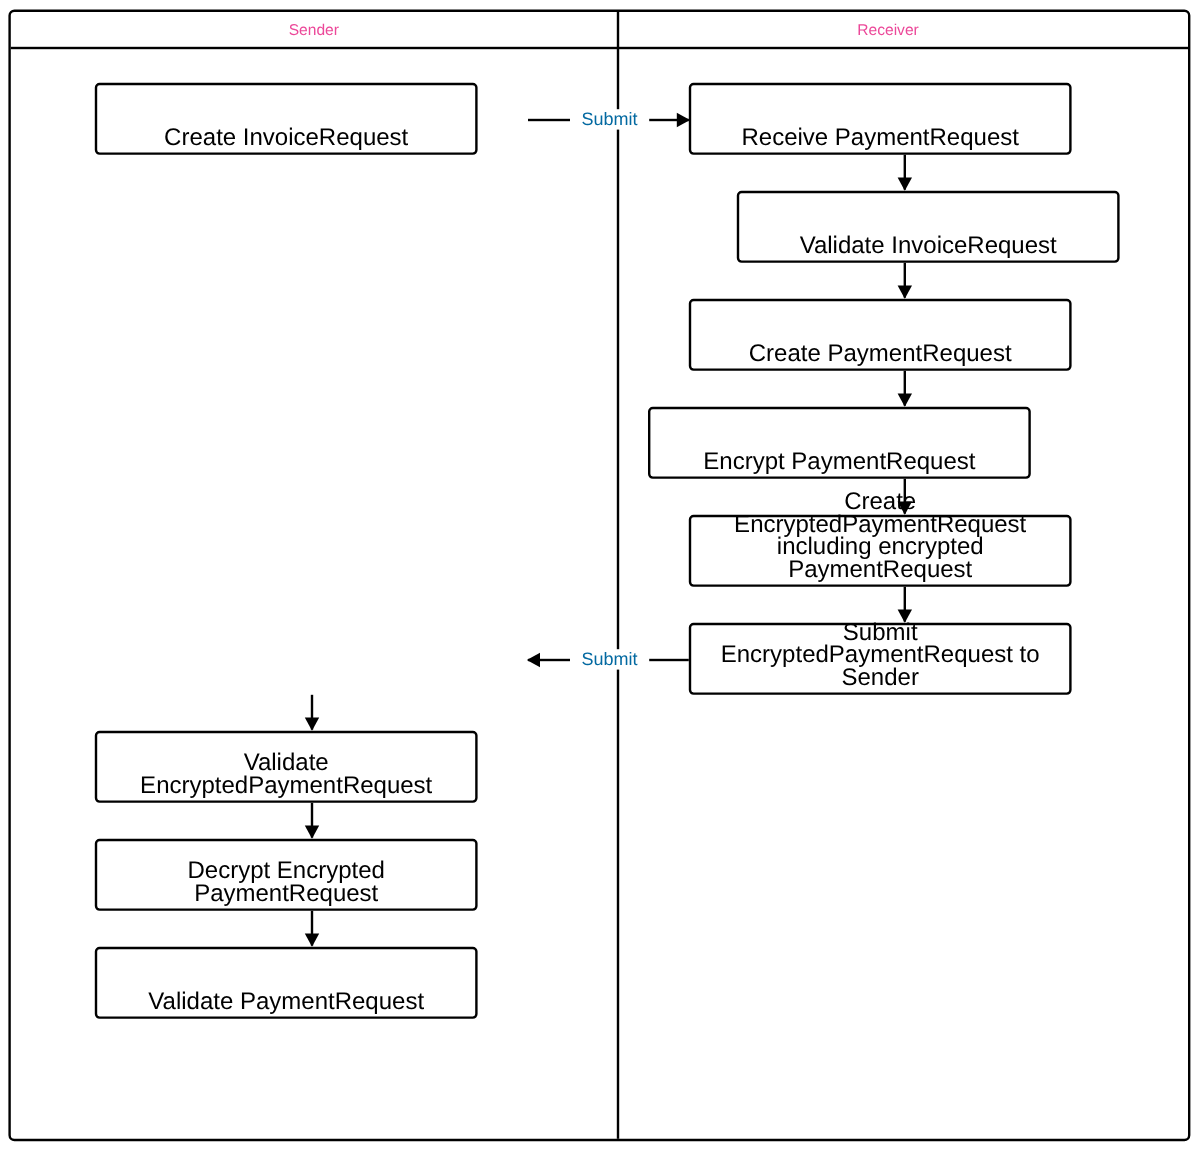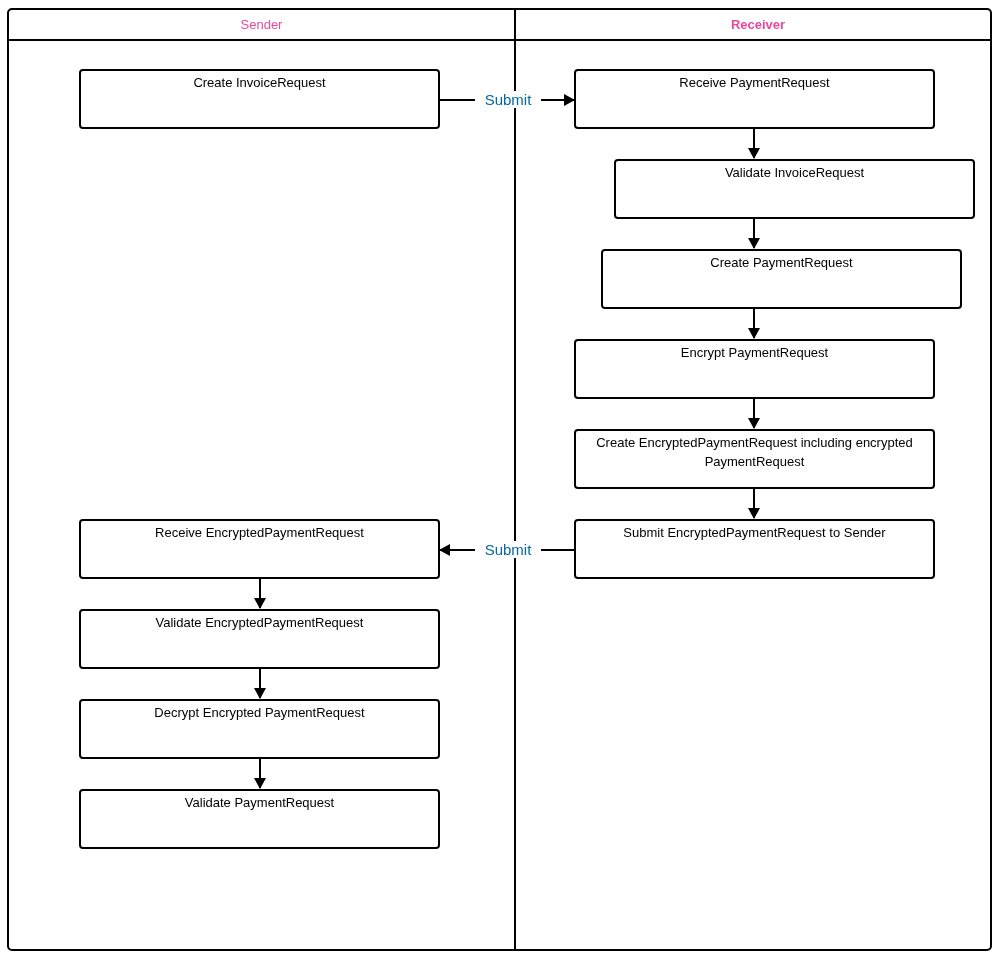--- a/index.html
+++ b/index.html
@@ -58,36 +58,36 @@
     position: absolute;
     top: 0px;
     height: 29px;
     line-height: 29px;
     text-align: center;
     font-size: 13px;
     color: #ec4899;
     white-space: nowrap;
   }
   .lane-title.sender   { left: 0px;   width: 505px; }
-  .lane-title.receiver { left: 507px; width: 484px; font-weight: bold; }
+  .lane-title.receiver { left: 489px; width: 484px; }
 
   
   .node {
     position: absolute;
     box-sizing: border-box;
-    width: 361px;
+    width: 319px;
     height: 60px;
     border: 2px solid #000000;
     border-radius: 4px;
     background: #ffffff;
     display: flex;
-    align-items: flex-start;
+    align-items: flex-end;
     justify-content: center;
     text-align: center;
-    font-size: 13px;
+    font-size: 20px;
     line-height: 19px;
     color: #000000;
     padding: 2px 6px;
   }
   .node > .node-label {
     display: block;
     width: 100%;
   }
 
   
@@ -168,39 +168,36 @@
     </div>
 
     <div class="node" style="left:565px; top:59px;">
       <span class="node-label">Receive PaymentRequest</span>
     </div>
 
     <div class="node" style="left:565px; top:149px;margin-left:40px;">
       <span class="node-label">Validate InvoiceRequest</span>
     </div>
 
-    <div class="node" style="left:565px; top:239px;margin-left:27px;">
+    <div class="node" style="left:565px; top:239px;">
       <span class="node-label">Create PaymentRequest</span>
     </div>
 
-    <div class="node" style="left:565px; top:329px;">
+    <div class="node" style="left:531px; top:329px;">
       <span class="node-label">Encrypt PaymentRequest</span>
     </div>
 
     <div class="node" style="left:565px; top:419px;">
       <span class="node-label">Create EncryptedPaymentRequest including encrypted PaymentRequest</span>
     </div>
 
     <div class="node" style="left:565px; top:509px;">
       <span class="node-label">Submit EncryptedPaymentRequest to Sender</span>
     </div>
 
-    <div class="node" style="left:70px; top:509px;">
-      <span class="node-label">Receive EncryptedPaymentRequest</span>
-    </div>
 
     <div class="node" style="left:70px; top:599px;">
       <span class="node-label">Validate EncryptedPaymentRequest</span>
     </div>
 
     <div class="node" style="left:70px; top:689px;">
       <span class="node-label">Decrypt Encrypted PaymentRequest</span>
     </div>
 
     <div class="node" style="left:70px; top:779px;">

